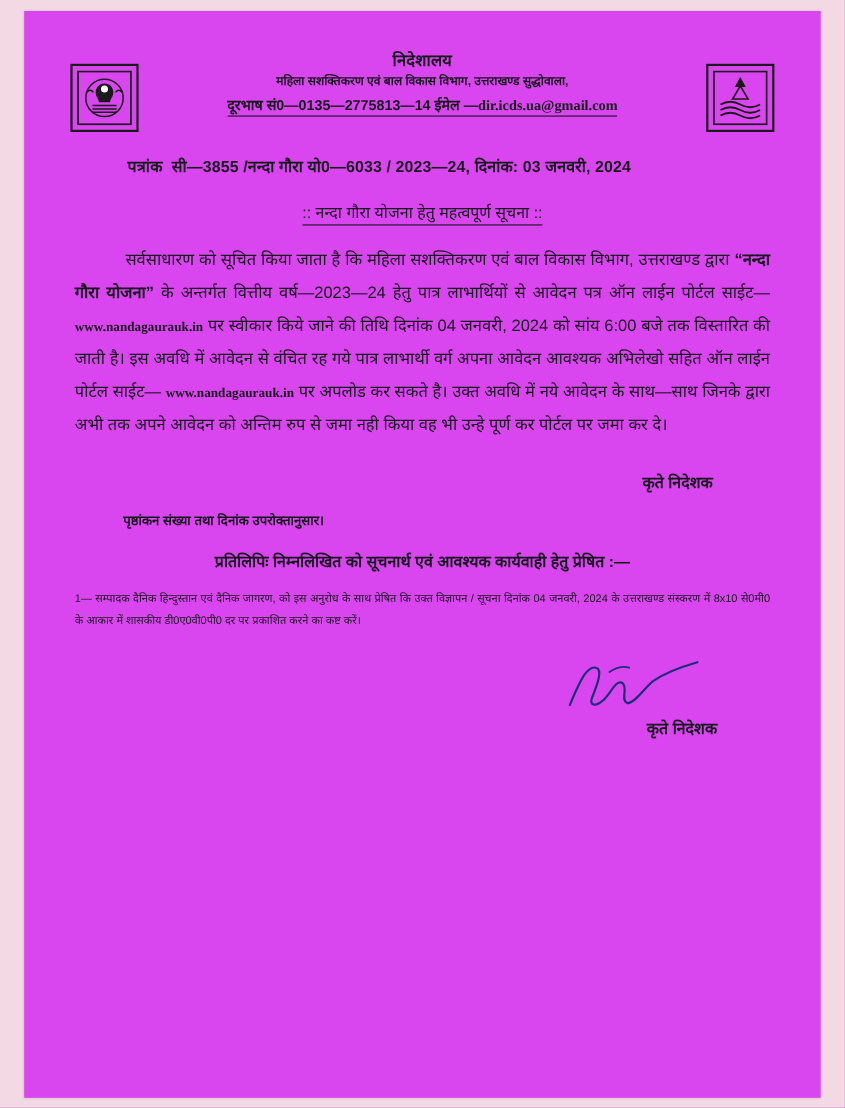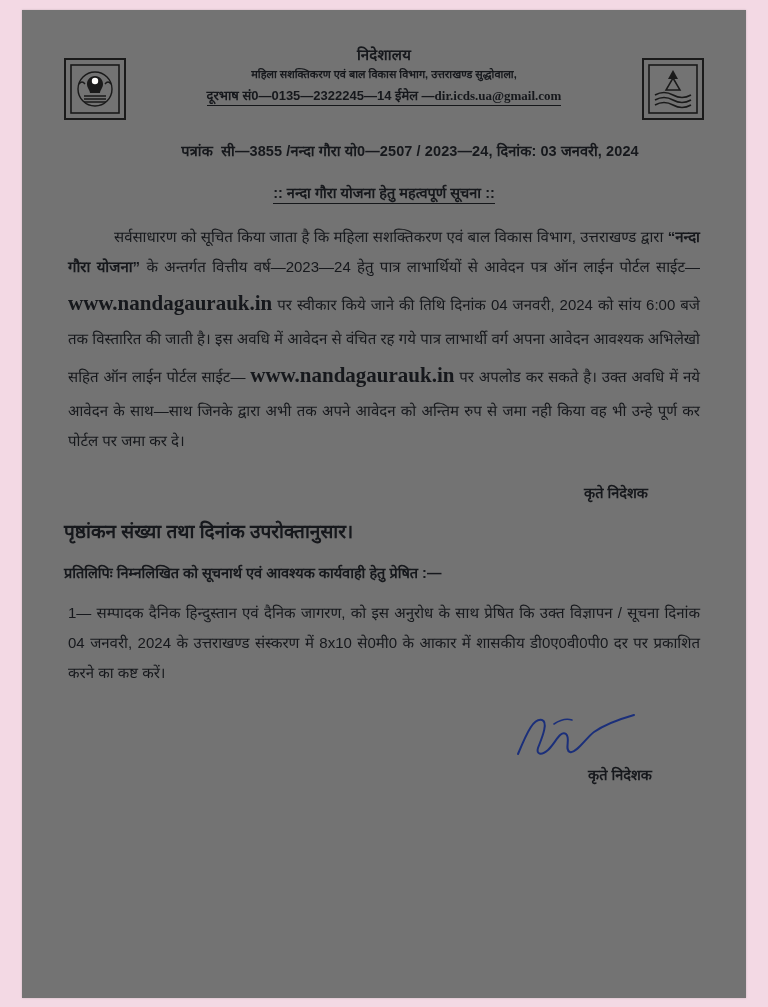--- a/index.html
+++ b/index.html
@@ -12,21 +12,21 @@
     background: #f3d9e4;
     font-family: "Liberation Sans", sans-serif;
     overflow: hidden;
   }
   .page-frame {
     position: absolute;
     left: 22px;
     top: 10px;
     width: 724px;
     height: 988px;
-    background: #737373;
+    background: #d946ef;
     box-shadow: 0 0 2px rgba(0,0,0,0.18);
   }
   .doc {
     position: absolute;
     left: 0;
     top: 0;
     width: 724px;
     padding: 34px 42px 0 42px;
     box-sizing: border-box;
     color: #16181c;
@@ -92,71 +92,72 @@
     text-align: right;
   }
   
   .refline {
     margin-top: 20px;
     font-size: 14.5px;
     font-weight: 700;
     display: flex;
     gap: 8px;
     padding-left: 52px;
-    justify-content: center;
   }
   .refline .lbl { letter-spacing: .3px; }
   .refline .val { letter-spacing: .1px; }
   
   .subject {
     margin-top: 22px;
     text-align: center;
     font-size: 14.5px;
-    font-weight: 700;
+    font-weight: 400;
   }
   .subject span {
     border-bottom: 1.4px solid #15171a;
     padding-bottom: 2px;
   }
   
   .body-para {
     margin-top: 20px;
     font-size: 15px;
     line-height: 2.0;
     text-align: justify;
     text-justify: inter-word;
     text-indent: 46px;
     padding: 0 4px;
   }
   .body-para b { font-weight: 700; }
   .url {
     font-family: "Liberation Serif", serif;
     font-weight: 700;
-    font-size: 21px;
+    font-size: 12px;
   }
   .sign-right {
     margin-top: 26px;
     text-align: right;
     font-size: 14.5px;
     font-weight: 700;
     padding-right: 56px;
   }
   .plain-line {
     margin-top: 16px;
-    font-size: 19px;
-    font-weight: 700;
+    font-size: 12px;
+    font-weight: 700;
+    margin-left: 48px;
   }
   .copy-line {
     margin-top: 18px;
     font-size: 14.5px;
     font-weight: 700;
+    text-align: center;
   }
   .numbered {
     margin-top: 16px;
-    font-size: 15px;
+    font-size: 10px;
     line-height: 2.0;
     text-align: justify;
     padding: 0 4px;
   }
   .sign-block {
     position: relative;
     margin-top: 28px;
     height: 80px;
   }
   .signature {
@@ -190,39 +191,39 @@
           <circle cx="25" cy="17" r="3.2" fill="#fdfcfa"></circle>
           <path d="M14 32 h22 M14 35 h22 M14 38 h22" stroke="#1a1a1a" stroke-width="1.4"></path>
           <path d="M9 20 q3 -4 6 0 M35 20 q3 -4 6 0" stroke="#1a1a1a" stroke-width="1.3" fill="none"></path>
         </svg>
       </div>
 
       <div class="head-center">
         <div class="head-line1">निदेशालय</div>
         <div class="head-line2">महिला सशक्तिकरण एवं बाल विकास विभाग, उत्तराखण्ड सुद्धोवाला,</div>
         <div class="head-contact">
-          <span>दूरभाष सं0—0135—2322245—14 ईमेल —</span><span class="mail">dir.icds.ua@gmail.com</span>
+          <span>दूरभाष सं0—0135—2775813—14 ईमेल —</span><span class="mail">dir.icds.ua@gmail.com</span>
         </div>
       </div>
 
       <div class="emblem-right">
         <svg width="50" height="50" viewBox="0 0 50 50" aria-hidden="true">
           <rect x="1" y="1" width="48" height="48" fill="none" stroke="#1a1a1a" stroke-width="1.6"></rect>
           <path d="M25 6 l5 9 l-10 0 z" fill="#1a1a1a"></path>
           <path d="M25 14 l7 12 l-14 0 z" fill="none" stroke="#1a1a1a" stroke-width="1.5"></path>
           <path d="M7 31 q9 -5 18 0 q9 5 18 0" fill="none" stroke="#1a1a1a" stroke-width="1.6"></path>
           <path d="M7 36 q9 -5 18 0 q9 5 18 0" fill="none" stroke="#1a1a1a" stroke-width="1.6"></path>
           <path d="M7 41 q9 -5 18 0 q9 5 18 0" fill="none" stroke="#1a1a1a" stroke-width="1.6"></path>
         </svg>
       </div>
     </div>
 
     <div class="refline">
       <span class="lbl">पत्रांक</span>
-      <span class="val">सी—3855  /नन्दा गौरा यो0—2507 / 2023—24, दिनांक: 03 जनवरी, 2024</span>
+      <span class="val">सी—3855  /नन्दा गौरा यो0—6033 / 2023—24, दिनांक: 03 जनवरी, 2024</span>
     </div>
 
     <div class="subject">
       <span>:: नन्दा गौरा योजना हेतु महत्वपूर्ण सूचना ::</span>
     </div>
 
     <div class="body-para">
       <span>सर्वसाधारण को सूचित किया जाता है कि महिला सशक्तिकरण एवं बाल विकास विभाग, उत्तराखण्ड द्वारा </span><b>“नन्दा गौरा योजना”</b><span> के अन्तर्गत वित्तीय वर्ष—2023—24 हेतु पात्र लाभार्थियों से आवेदन पत्र ऑन लाईन पोर्टल साईट—</span><span class="url">www.nandagaurauk.in</span><span> पर स्वीकार किये जाने की तिथि दिनांक 04 जनवरी, 2024 को सांय 6:00 बजे तक विस्तारित की जाती है। इस अवधि में आवेदन से वंचित रह गये पात्र लाभार्थी वर्ग अपना आवेदन आवश्यक अभिलेखो सहित ऑन लाईन पोर्टल साईट— </span><span class="url">www.nandagaurauk.in</span><span> पर अपलोड कर सकते है। उक्त अवधि में नये आवेदन के साथ—साथ जिनके द्वारा अभी तक अपने आवेदन को अन्तिम रुप से जमा नही किया वह भी उन्हे पूर्ण कर पोर्टल पर जमा कर दे।</span>
     </div>
 

